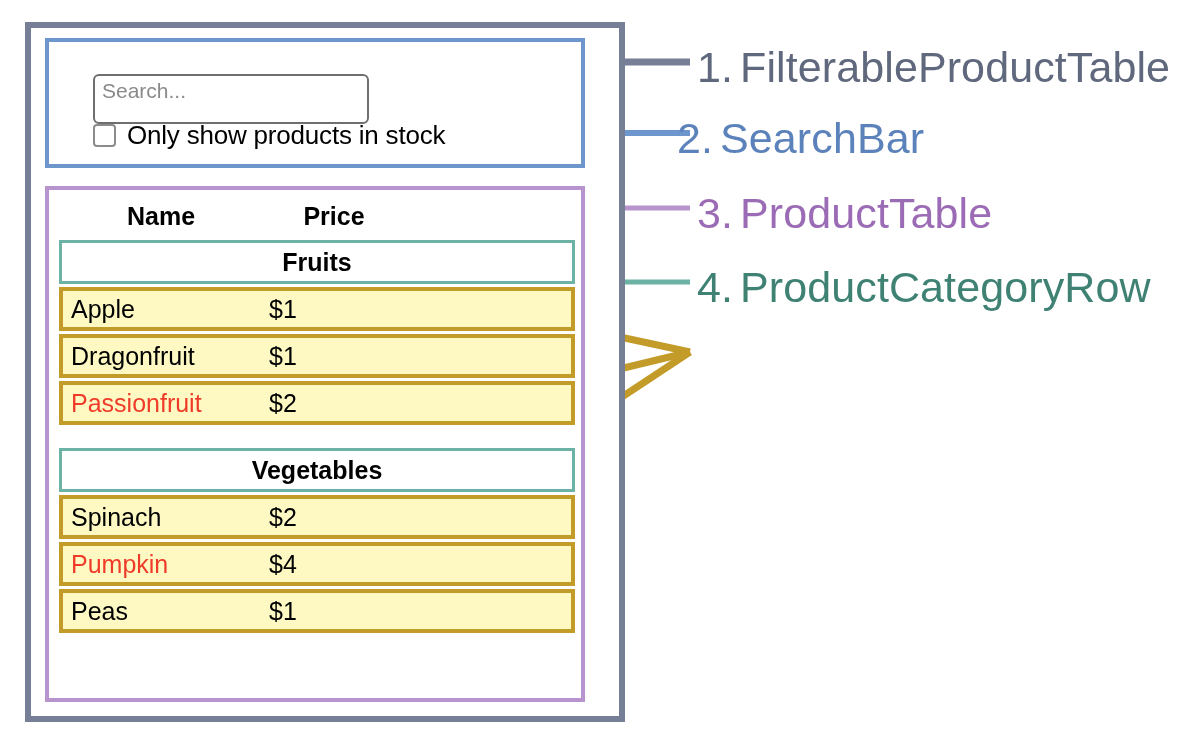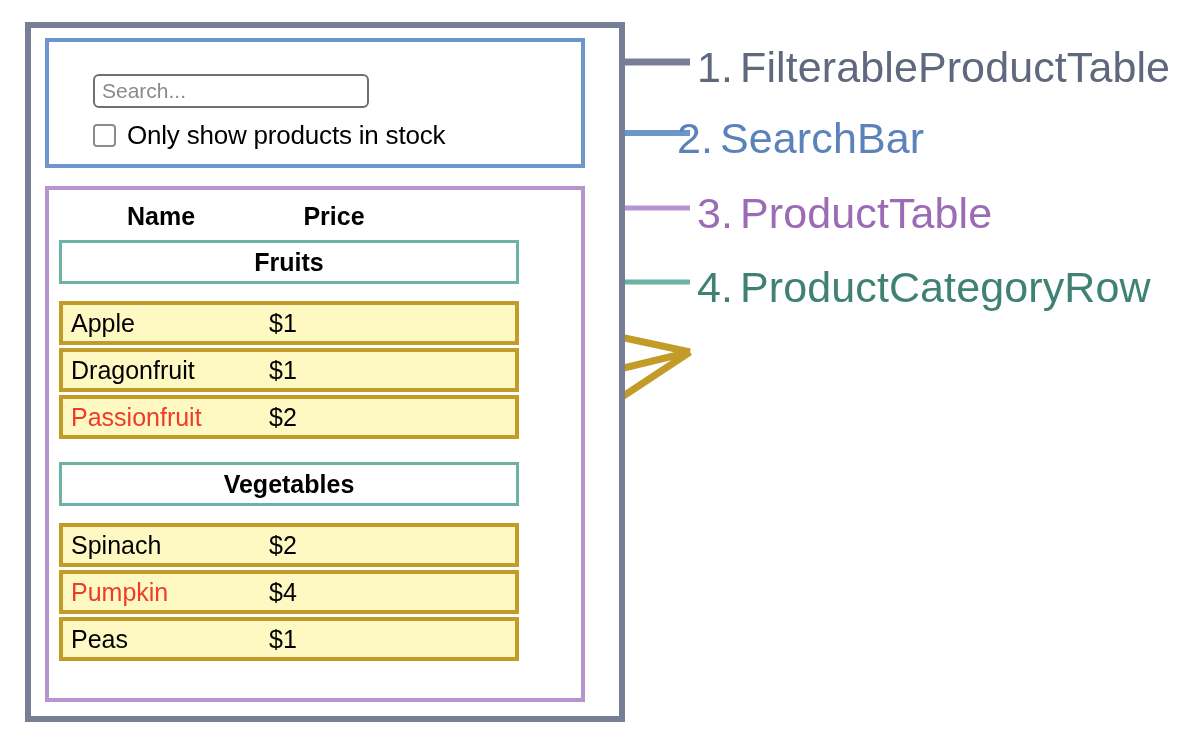--- a/index.html
+++ b/index.html
@@ -48,21 +48,21 @@
     height: 130px;
     border: 4px solid #6c96cc;
     box-sizing: border-box;
     background: #ffffff;
   }
   .search-input {
     position: absolute;
     left: 44px;
     top: 32px;
     width: 276px;
-    height: 34px;
+    height: 50px;
     border: 2px solid #6f6f6f;
     border-radius: 6px;
     box-sizing: border-box;
     background: #ffffff;
     font-family: "Liberation Sans", sans-serif;
     font-size: 21px;
     color: #8a8a8a;
     padding: 0 7px;
     line-height: 30px;
     white-space: nowrap;
@@ -100,21 +100,21 @@
     width: 540px;
     height: 516px;
     border: 4px solid #b794ce;
     box-sizing: border-box;
     background: #ffffff;
   }
   .table-inner {
     position: absolute;
     left: 10px;
     top: 4px;
-    width: 460px;
+    width: 516px;
   }
   .table-head {
     display: flex;
     height: 44px;
     align-items: center;
     font-weight: bold;
     font-size: 25px;
     color: #000000;
     padding-left: 4px;
   }
@@ -127,21 +127,21 @@
     border: 3px solid #6cb3a5;
     box-sizing: border-box;
     background: #ffffff;
     display: flex;
     align-items: center;
     justify-content: center;
     font-weight: bold;
     font-size: 25px;
     color: #000000;
     margin-top: 2px;
-    margin-bottom: 17px;
+    margin-bottom: 3px;
   }
   .category-gap { height: 18px; }
 
   
   .product-row {
     height: 44px;
     border: 4px solid #c39b29;
     box-sizing: border-box;
     background: #fef9c3;
     display: flex;

